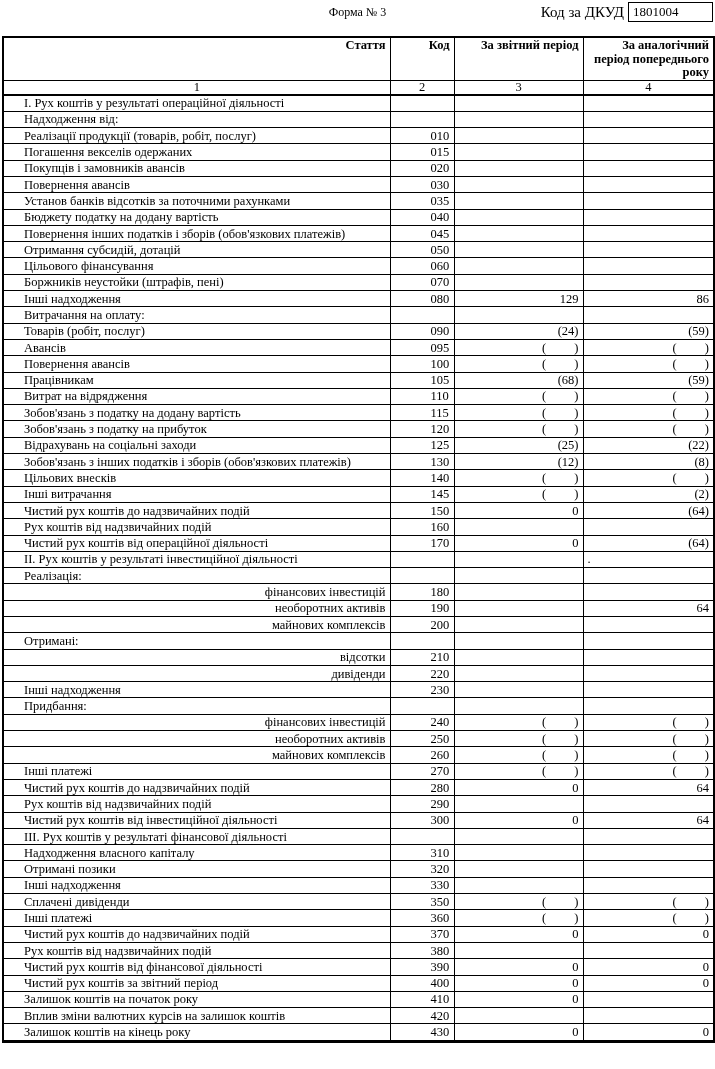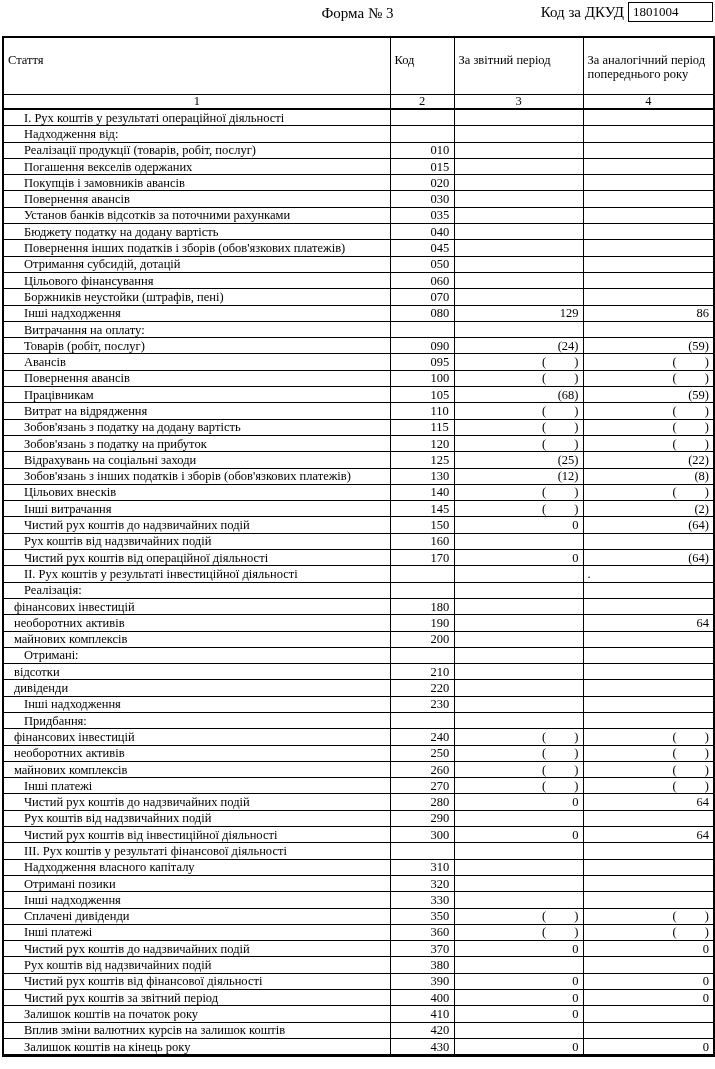--- a/index.html
+++ b/index.html
@@ -12,21 +12,21 @@
     font-size: 12.5px;
     color: #000;
     overflow: hidden;
   }
   .page { position: relative; width: 715px; height: 1069px; }
 
   
   .top { position: relative; height: 36px; }
   .form-label {
     position: absolute; left: 0; right: 0; top: 5px;
-    text-align: center; font-size: 15px;
+    text-align: center; font-size: 12px;
   }
   .dkud {
     position: absolute; right: 2px; top: 2px;
     display: flex; align-items: center;
   }
   .dkud-label { margin-right: 4px; font-size: 15px; }
   .dkud-box {
     border: 1px solid #000;
     width: 79px; height: 18px; line-height: 18px;
     padding-left: 4px; font-size: 13px;
@@ -42,38 +42,38 @@
     border-bottom-width: 3px;
   }
   .cf th, .cf td {
     border: 1px solid #000;
     padding: 0 4px;
     overflow: hidden;
   }
   .cf thead tr.labels th {
     height: 40px;
     vertical-align: top;
-    font-weight: normal;
-    text-align: left;
+    font-weight: bold;
+    text-align: right;
     line-height: 13.5px;
-    padding-top: 16px;
+    padding-top: 1px;
   }
   .cf thead tr.nums td {
     height: 13px;
     line-height: 13px;
     text-align: center;
     border-bottom: 2px solid #000;
   }
   .cf tbody td {
     height: 15.3px;
     line-height: 14px;
     vertical-align: middle;
   }
   .cf td.label { text-align: left; white-space: nowrap; padding-left: 20px; }
-  .cf tr.indent td.label { padding-left: 10px; }
+  .cf tr.indent td.label { padding-left: 10px; text-align: right; }
   .cf td.code { text-align: left; padding-left: 40px; }
   .cf td.val { text-align: right; white-space: pre; }
   .cf td.val.left { text-align: left; }
 </style>
 </head>
 <body>
 
 <div class="page">
 
   <div class="top">

